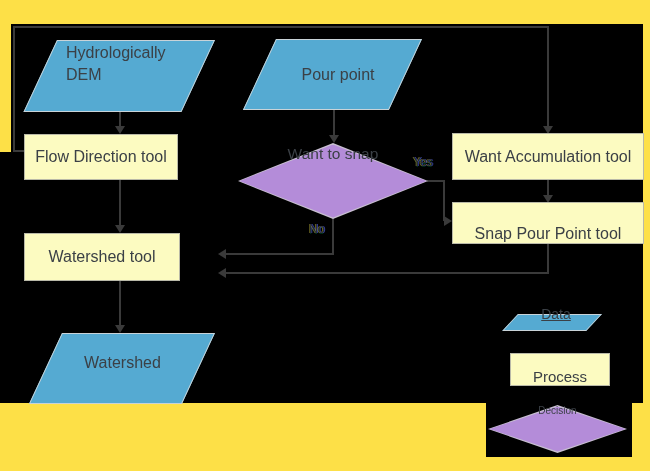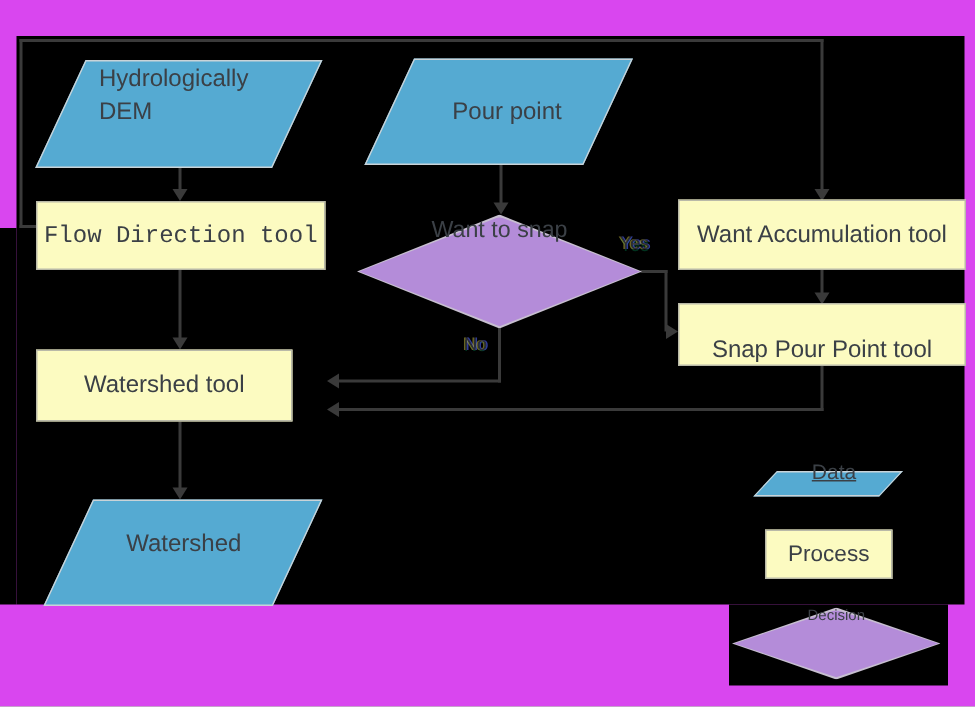--- a/index.html
+++ b/index.html
@@ -1,17 +1,17 @@
 <!DOCTYPE html>
 <html><head>
 <meta charset="utf-8">
 <style>
   html,body{margin:0;padding:0;background:#ffffff;}
   #canvas{
-    position:relative;width:650px;height:471px;background:#d946ef;overflow:hidden;
+    position:relative;width:650px;height:471px;background:#fde047;overflow:hidden;
     font-family:"Liberation Sans",sans-serif;
   }
   .bg{position:absolute;background:#000000;}
   
   .ln{position:absolute;background:#3a3a3a;}
   .arr{position:absolute;width:0;height:0;}
   .arr.d{border-left:5px solid transparent;border-right:5px solid transparent;border-top:8px solid #3a3a3a;}
   .arr.l{border-top:5px solid transparent;border-bottom:5px solid transparent;border-right:8px solid #3a3a3a;}
   .arr.r{border-top:5px solid transparent;border-bottom:5px solid transparent;border-left:8px solid #3a3a3a;}
   
@@ -74,21 +74,21 @@
 
   <div class="shape para" style="left:57px;top:40px;width:158px;height:72px;"></div>
   <div class="lbl" style="left:66px;top:42px;width:140px;">
     <div>Hydrologically</div>
     <div>DEM</div>
   </div>
 
   <div class="shape para" style="left:276px;top:39px;width:146px;height:71px;"></div>
   <div class="lbl center" style="left:278px;top:64px;width:120px;">Pour point</div>
 
-  <div class="shape rect" style="left:24px;top:134px;width:193px;height:46px;font-family:Liberation Mono, monospace;">
+  <div class="shape rect" style="left:24px;top:134px;width:154px;height:46px;">
     <span>Flow Direction tool</span>
   </div>
 
   <div class="shape rect" style="left:452px;top:133px;width:192px;height:47px;">
     <span>Want Accumulation tool</span>
   </div>
 
   <div class="shape rect" style="left:452px;top:202px;width:192px;height:42px;align-items:flex-end;">
     <span>Snap Pour Point tool</span>
   </div>
@@ -96,31 +96,31 @@
   <div class="shape dia" style="left:238px;top:143px;width:190px;height:76px;">
     <div class="fill"></div>
   </div>
   <div class="dia-lbl" style="left:238px;top:143px;width:190px;height:76px;font-size:15.5px;line-height:21px;">
     <div>Want to snap</div>
   </div>
 
   <div class="edge-lbl" style="left:408px;top:155px;width:30px;">Yes</div>
   <div class="edge-lbl" style="left:303px;top:222px;width:28px;">No</div>
 
-  <div class="shape rect" style="left:24px;top:233px;width:171px;height:48px;">
+  <div class="shape rect" style="left:24px;top:233px;width:156px;height:48px;">
     <span>Watershed tool</span>
   </div>
 
   <div class="shape para" style="left:62px;top:333px;width:153px;height:71px;"></div>
   <div class="lbl center" style="left:60px;top:352px;width:125px;">Watershed</div>
 
   <div class="shape para legend" style="left:518px;top:314px;width:84px;height:17px;"></div>
   <div class="lbl center" style="left:516px;top:305px;width:80px;font-size:14px;line-height:19px;text-decoration:underline;">Data</div>
 
-  <div class="shape rect" style="left:510px;top:353px;width:85px;height:33px;">
+  <div class="shape rect" style="left:510px;top:353px;width:100px;height:33px;align-items:flex-end;">
     <span style="font-size:15px;">Process</span>
   </div>
 
   <div class="shape dia" style="left:488px;top:405px;width:139px;height:48px;">
     <div class="fill"></div>
   </div>
   <div class="dia-lbl" style="left:488px;top:405px;width:139px;height:48px;font-size:10px;">
     <div>Decision</div>
   </div>
 

